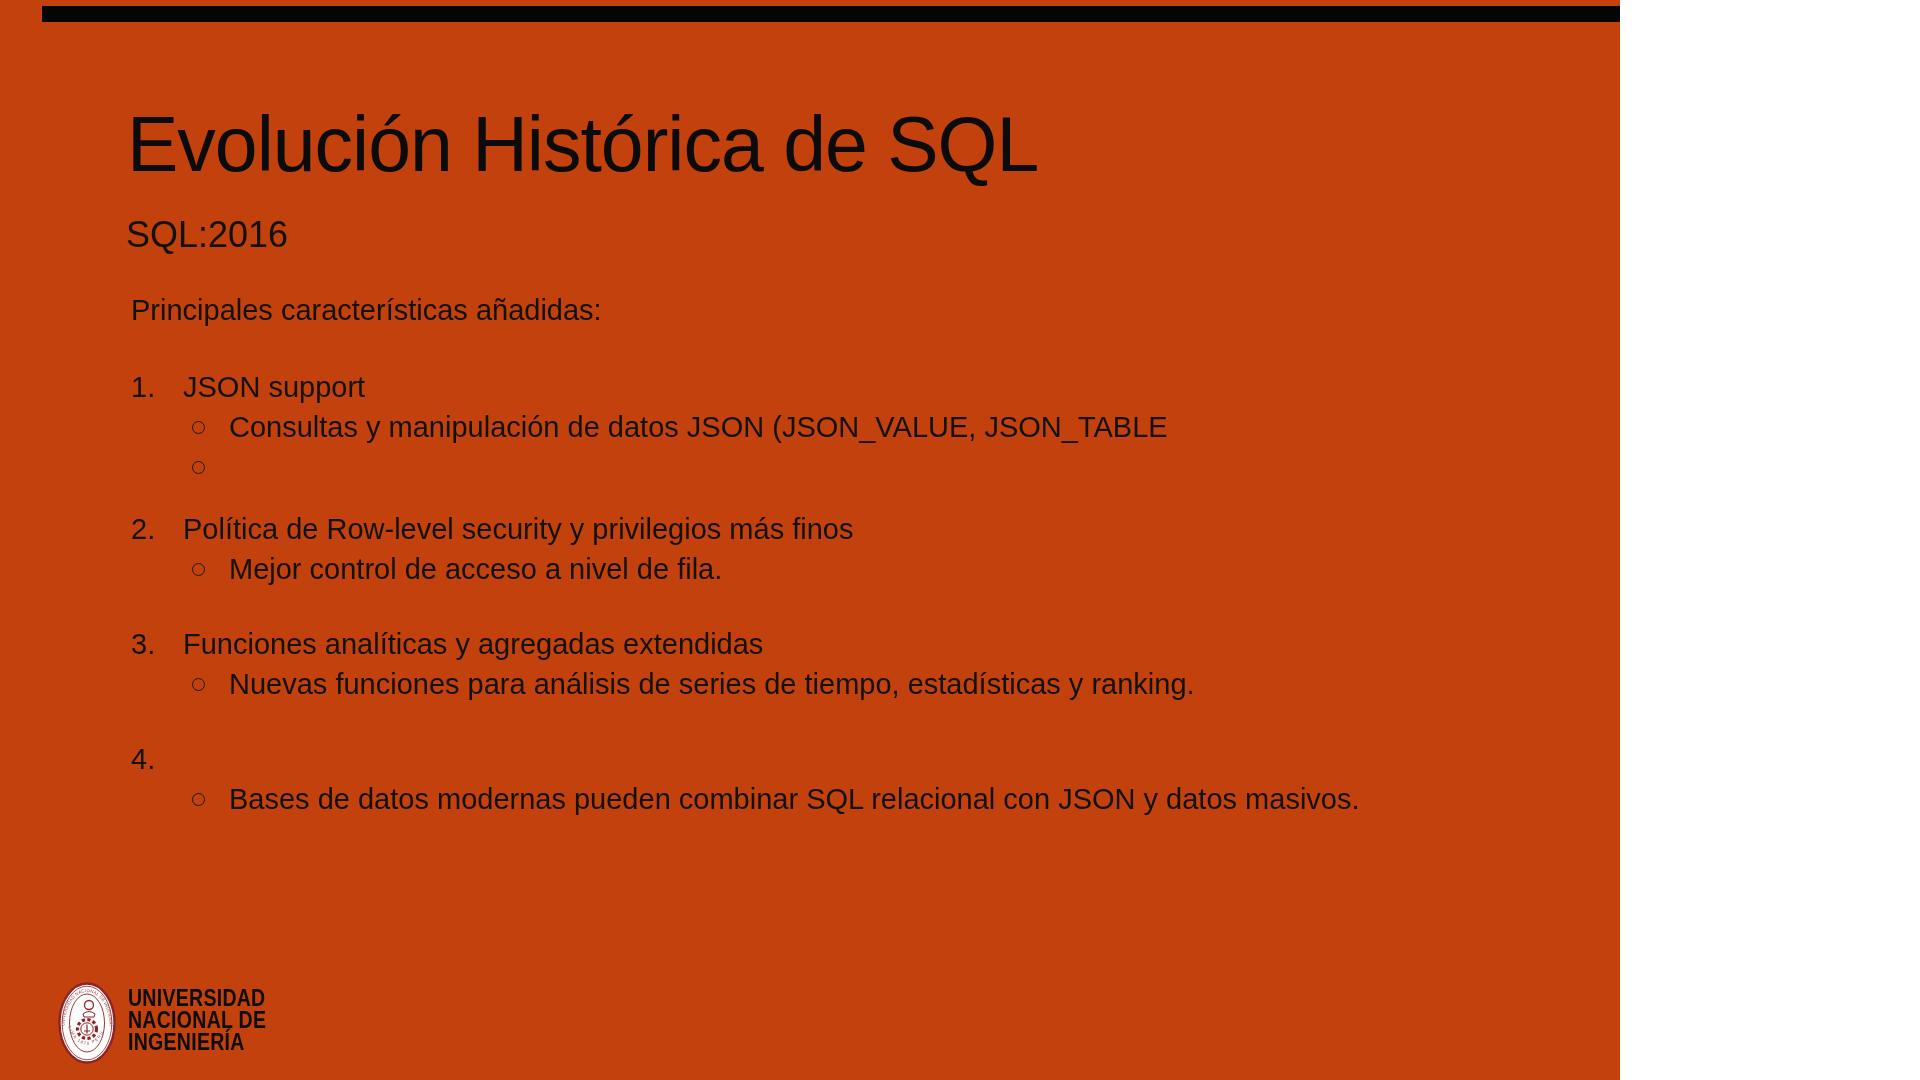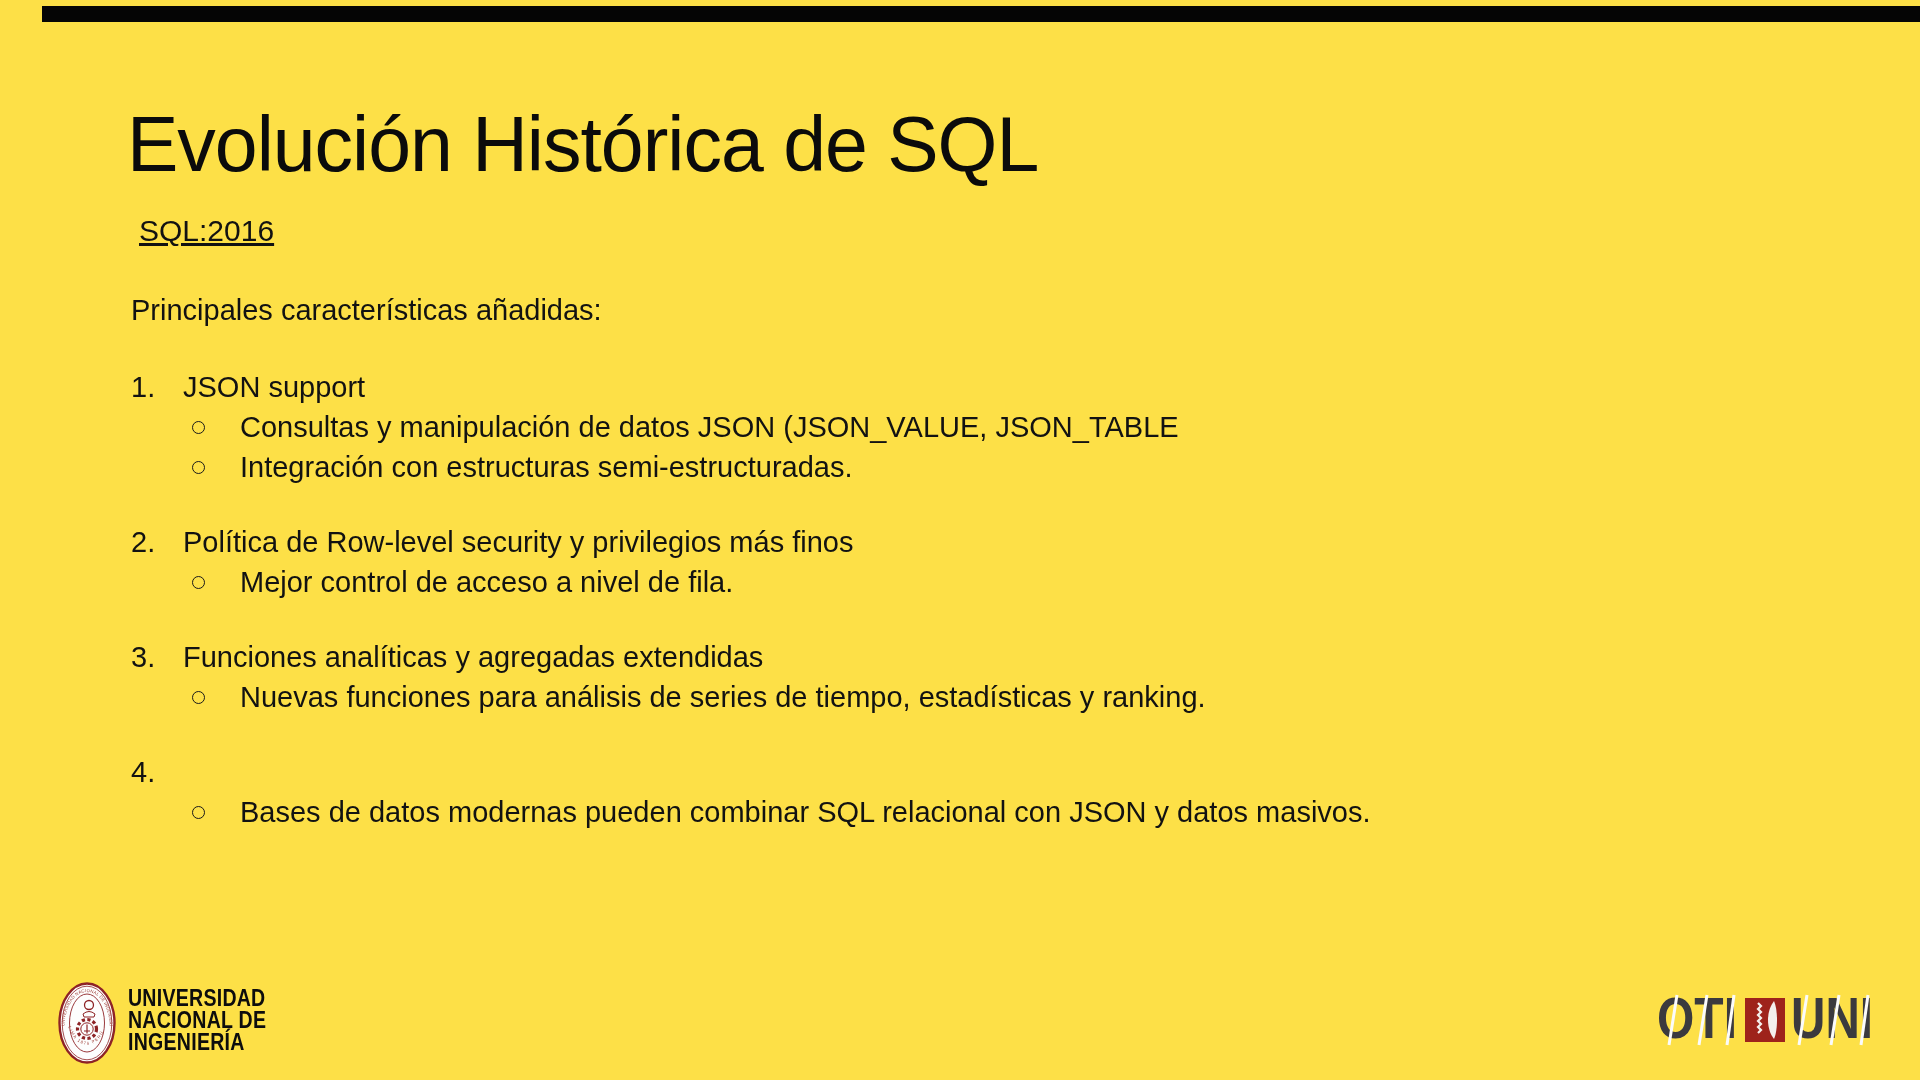--- a/index.html
+++ b/index.html
@@ -1,22 +1,22 @@
 <!DOCTYPE html>
 <html><head>
 <meta charset="utf-8">
 <style>
   html, body { margin: 0; padding: 0; }
   body { width: 1920px; height: 1080px; overflow: hidden; }
 
   .slide {
     position: relative;
-    width: 1920px;
+    width: 1620px;
     height: 1080px;
-    background: #fde047;
+    background: #c2410c;
     font-family: "Liberation Sans", sans-serif;
     color: #121212;
     overflow: hidden;
   }
 
   .top-bar {
     position: absolute;
     left: 42px;
     top: 6px;
     width: 1878px;
@@ -29,45 +29,44 @@
     left: 127px;
     top: 100px;
     font-size: 77px;
     letter-spacing: -1px;
     white-space: nowrap;
     color: #0b0b0b;
   }
 
   .subtitle {
     position: absolute;
-    left: 139px;
+    left: 126px;
     top: 214px;
-    font-size: 30px;
-    text-decoration: underline;
+    font-size: 36px;
   }
 
   .intro {
     position: absolute;
     left: 131px;
     top: 294px;
     font-size: 29px;
     text-align: right;
   }
 
   .list {
     position: absolute;
     left: 131px;
     top: 367px;
     font-size: 29px;
   }
   .line { line-height: 40px; white-space: nowrap; }
   .item { display: flex; margin-top: 35px; }
   .item.first { margin-top: 0; }
   .num { width: 52px; flex: none; }
-  .sub { display: flex; padding-left: 61px; gap: 11px; }
+  .sub { display: flex; padding-left: 61px; }
   .circ {
     box-sizing: border-box;
     width: 13px; height: 13px;
     border: 1.5px solid #1a1a1a;
     border-radius: 50%;
     margin: 14px 24px 0 0;
     flex: none;
   }
 
   .uni-footer {
@@ -114,21 +113,20 @@
     <div class="line item first">
       <span class="num">1.</span>
       <span>JSON support</span>
     </div>
     <div class="line sub">
       <span class="circ"></span>
       <span>Consultas y manipulación de datos JSON (JSON_VALUE, JSON_TABLE</span>
     </div>
     <div class="line sub">
       <span class="circ"></span>
-      <span>Integración con estructuras semi-estructuradas.</span>
     </div>
 
     <div class="line item">
       <span class="num">2.</span>
       <span>Política de Row-level security y privilegios más finos</span>
     </div>
     <div class="line sub">
       <span class="circ"></span>
       <span>Mejor control de acceso a nivel de fila.</span>
     </div>

